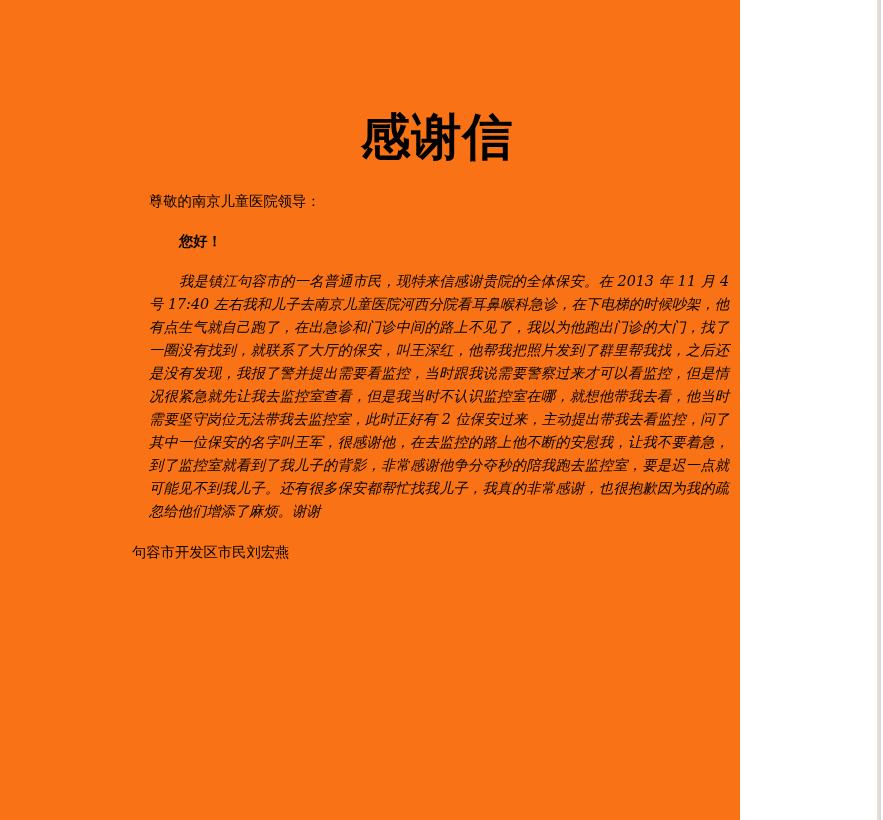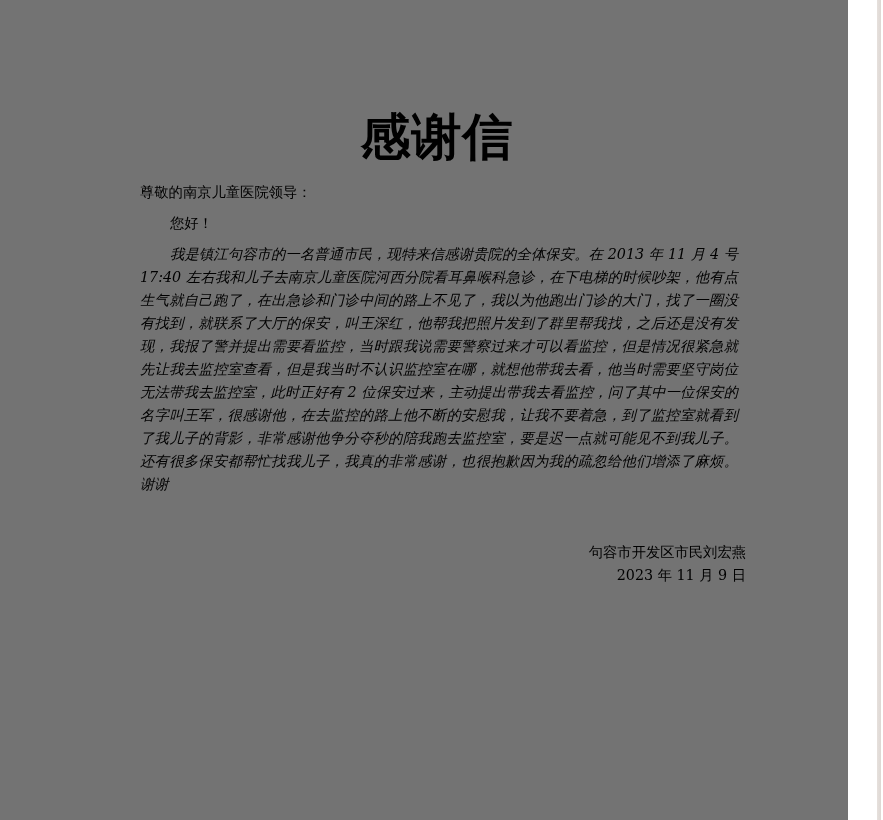--- a/index.html
+++ b/index.html
@@ -12,23 +12,23 @@
       height: 820px;
       position: relative;
       overflow: hidden;
       font-family: "DejaVu Serif", "Liberation Serif", serif;
       color: #000000;
     }
     .page {
       position: absolute;
       left: 0;
       top: 0;
-      width: 848px;
+      width: 740px;
       height: 820px;
-      background: #737373;
+      background: #f97316;
     }
     .page-edge {
       position: absolute;
       left: 877px;
       top: 0;
       width: 4px;
       height: 820px;
       background: linear-gradient(to right, #e6e0dc, #ddd7d3);
     }
     .title {
@@ -45,52 +45,51 @@
     }
     .body-text {
       position: absolute;
       left: 132px;
       top: 173px;
       width: 614px;
       font-size: 14.3px;
       line-height: 23px;
     }
     .body-text p {
-      margin: 8px;
+      margin: 17px;
       text-align: justify;
       text-justify: inter-character;
     }
     .indent {
       text-indent: 2.1em;
       font-style: italic;
     }
     .greeting {
       padding-left: 2.1em;
+      font-weight: bold;
     }
     .signature {
       position: absolute;
       left: 132px;
       top: 541px;
       width: 614px;
       font-size: 14.3px;
       line-height: 23px;
-      text-align: right;
     }
     .signature div { margin: 0; }
   </style>
 </head>
 <body>
 
 <div class="page">
   <div class="title">感谢信</div>
 
   <div class="body-text">
     <p>尊敬的南京儿童医院领导：</p>
     <p class="greeting">您好！</p>
     <p class="indent">我是镇江句容市的一名普通市民，现特来信感谢贵院的全体保安。在 2013 年 11 月 4 号 17:40 左右我和儿子去南京儿童医院河西分院看耳鼻喉科急诊，在下电梯的时候吵架，他有点生气就自己跑了，在出急诊和门诊中间的路上不见了，我以为他跑出门诊的大门，找了一圈没有找到，就联系了大厅的保安，叫王深红，他帮我把照片发到了群里帮我找，之后还是没有发现，我报了警并提出需要看监控，当时跟我说需要警察过来才可以看监控，但是情况很紧急就先让我去监控室查看，但是我当时不认识监控室在哪，就想他带我去看，他当时需要坚守岗位无法带我去监控室，此时正好有 2 位保安过来，主动提出带我去看监控，问了其中一位保安的名字叫王军，很感谢他，在去监控的路上他不断的安慰我，让我不要着急，到了监控室就看到了我儿子的背影，非常感谢他争分夺秒的陪我跑去监控室，要是迟一点就可能见不到我儿子。还有很多保安都帮忙找我儿子，我真的非常感谢，也很抱歉因为我的疏忽给他们增添了麻烦。谢谢</p>
   </div>
 
   <div class="signature">
     <div>句容市开发区市民刘宏燕</div>
-    <div>2023 年 11 月 9 日</div>
   </div>
 </div>
 <div class="page-edge"></div>
 
 </body></html>

